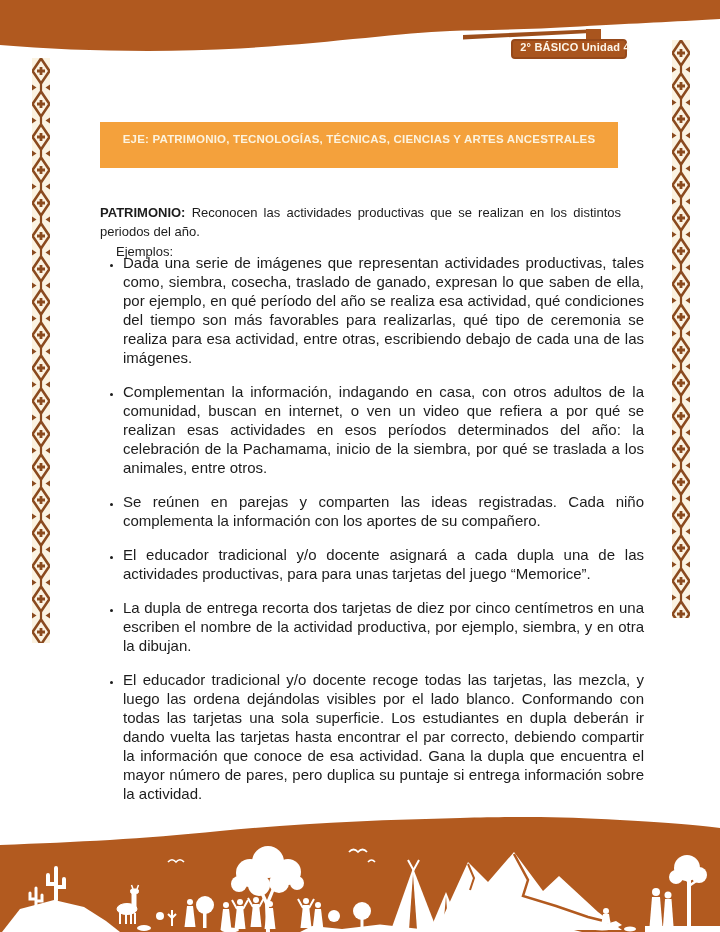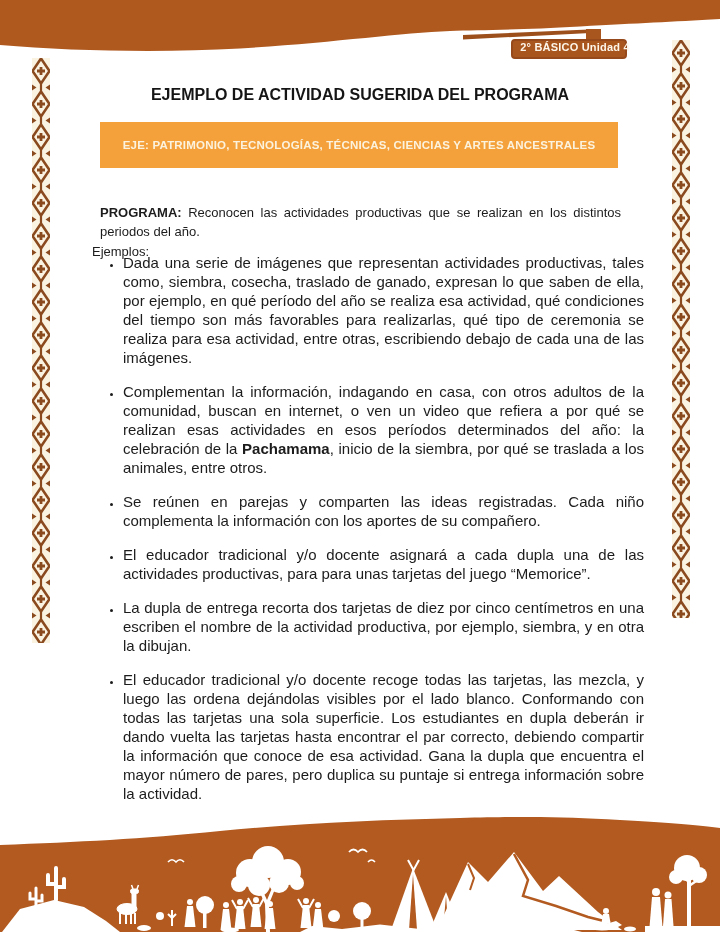--- a/index.html
+++ b/index.html
@@ -28,48 +28,48 @@
 
   
   .title{
     position:absolute;top:86px;left:0;width:720px;
     text-align:center;font-size:16px;font-weight:bold;color:#151515;
   }
   .eje-banner{
     position:absolute;left:100px;top:122px;width:518px;height:46px;
     background:#f4a13c;box-sizing:border-box;
     display:flex;justify-content:center;align-items:flex-start;
-    padding-top:17px;
+    padding-top:11px;
   }
   .eje-banner span{
     color:#fcf3df;font-size:11.5px;font-weight:bold;letter-spacing:.2px;
     text-align:center;
   }
   .activity-line{
     position:absolute;left:100px;top:203px;width:521px;
     font-size:13px;line-height:19px;text-align:justify;
   }
   .activity-label{font-weight:bold;}
   .examples-label{
-    position:absolute;left:92px;top:242px;width:520px;
+    position:absolute;left:116px;top:242px;width:520px;
     font-size:13px;line-height:19px;
   }
   ul.bullets{
     position:absolute;left:100px;top:253px;width:521px;
     margin:0;padding:0 0 0 23px;
     list-style:disc outside;
     font-size:15px;line-height:19px;
   }
   ul.bullets li{
     margin:0 0 15px 0;
     text-align:justify;
     padding-left:0;
   }
   ul.bullets li::marker{font-size:11px;}
-  .bold-inline{font-weight:bold;}
+  .bold-inline{font-weight:normal;}
 
   
   .footer-svg{position:absolute;left:0;bottom:0;}
 </style>
 </head>
 <body>
 
 <div class="page">
 
   <svg class="header-svg" width="720" height="64" viewBox="0 0 720 64">
@@ -93,28 +93,27 @@
         <polygon points="18,26.5 13.5,29.5 18,32.5" fill="#8a4a1e"></polygon>
       </pattern>
     </defs>
     <rect width="18" height="585" fill="url(#tex)"></rect>
   </svg>
 
   <svg class="border-right" width="18" height="578" viewBox="0 0 18 578">
     <rect width="18" height="578" fill="url(#tex)"></rect>
   </svg>
 
-  <div class="title">EJEMPLO DE ACTIVIDAD SUGERIDA DEL PROGRAMA</div>
 
   <div class="eje-banner">
     <span>EJE: PATRIMONIO, TECNOLOGÍAS, TÉCNICAS, CIENCIAS Y ARTES ANCESTRALES</span>
   </div>
 
   <div class="activity-line">
-    <span class="activity-label">PROGRAMA:</span><span> Reconocen las actividades productivas que se realizan en los distintos periodos del año.</span>
+    <span class="activity-label">PATRIMONIO:</span><span> Reconocen las actividades productivas que se realizan en los distintos periodos del año.</span>
   </div>
 
   <div class="examples-label">Ejemplos:</div>
 
   <ul class="bullets">
     <li><span>Dada una serie de imágenes que representan actividades productivas, tales como, siembra, cosecha, traslado de ganado, expresan lo que saben de ella, por ejemplo, en qué período del año se realiza esa actividad, qué condiciones del tiempo son más favorables para realizarlas, qué tipo de ceremonia se realiza para esa actividad, entre otras, escribiendo debajo de cada una de las imágenes.</span><span class="bold-inline"></span><span></span></li>
     <li><span>Complementan la información, indagando en casa, con otros adultos de la comunidad, buscan en internet, o ven un video que refiera a por qué se realizan esas actividades en esos períodos determinados del año:  la celebración de la </span><span class="bold-inline">Pachamama</span><span>, inicio de la siembra, por qué se traslada a los animales, entre otros.</span></li>
     <li><span>Se reúnen en parejas y comparten las ideas registradas. Cada niño complementa la información con los aportes de su compañero.</span><span class="bold-inline"></span><span></span></li>
     <li><span>El educador tradicional y/o docente asignará a cada dupla una de las actividades productivas, para para unas tarjetas del juego “Memorice”.</span><span class="bold-inline"></span><span></span></li>
     <li><span>La dupla de entrega recorta dos tarjetas de diez por cinco centímetros en una escriben el nombre de la actividad productiva, por ejemplo, siembra, y en otra la dibujan.</span><span class="bold-inline"></span><span></span></li>

